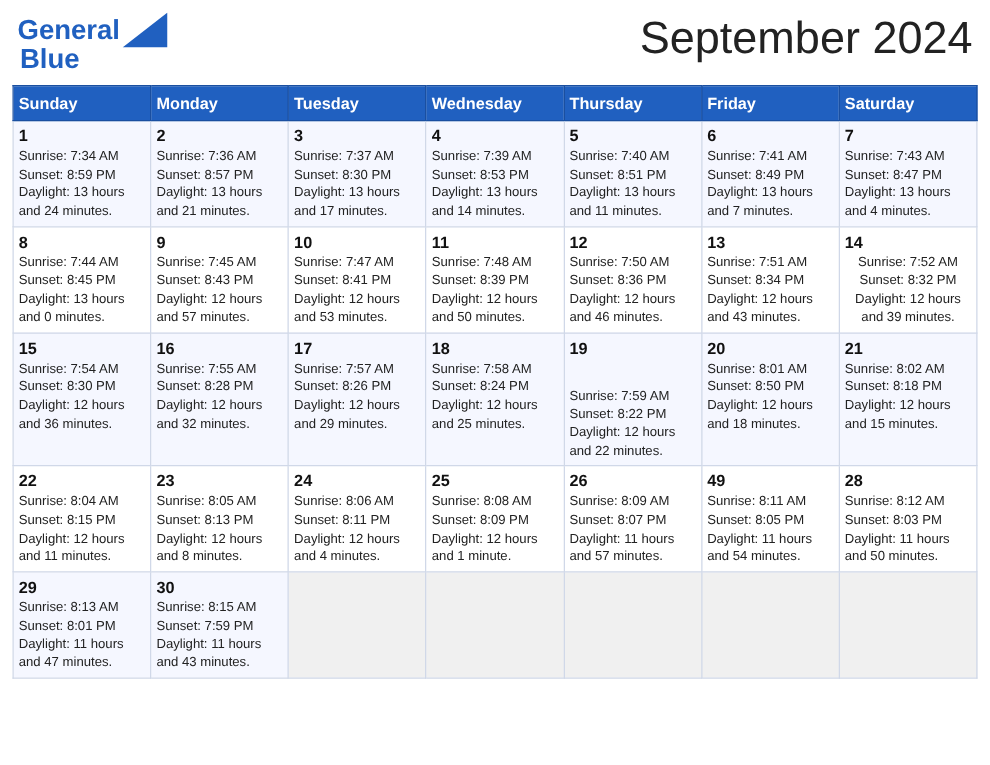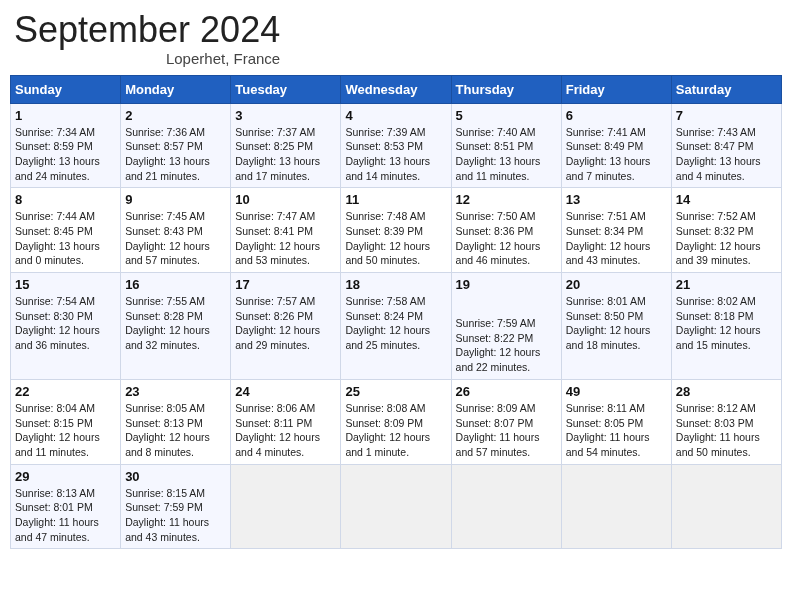--- a/index.html
+++ b/index.html
@@ -87,23 +87,33 @@
       line-height: 1.4;
     }
     .empty-cell {
       background: #f0f0f0 !important;
     }
   </style>
 </head>
 <body>
 
 <div class="header">
+  <div class="logo">
+    <div style="display:flex;align-items:center;">
+      <span class="logo-text">
+        <span class="blue">General</span>
+      </span>
+      <svg width="36" height="28" viewBox="0 0 36 28" style="margin-left:2px;">
+        <polygon points="0,28 36,0 36,28" fill="#2060c0"></polygon>
+      </svg>
+    </div>
+    <div style="font-size:22px;font-weight:bold;color:#2060c0;margin-top:-4px;padding-left:2px;">Blue</div>
+  </div>
   <div class="title-block">
     <div class="month-title">September 2024</div>
-    <div class="location">Loperhet, France</div>
   </div>
 </div>
 
 <table>
   <thead>
     <tr>
     <th>Sunday</th>
         <th>Monday</th>
         <th>Tuesday</th>
         <th>Wednesday</th>
@@ -124,21 +134,21 @@
         <td>
           <span class="day-num">2</span>
           <div class="day-detail" style="white-space: pre-line;">Sunrise: 7:36 AM
 Sunset: 8:57 PM
 Daylight: 13 hours
 and 21 minutes.</div>
         </td>
         <td>
           <span class="day-num">3</span>
           <div class="day-detail" style="white-space: pre-line;">Sunrise: 7:37 AM
-Sunset: 8:25 PM
+Sunset: 8:30 PM
 Daylight: 13 hours
 and 17 minutes.</div>
         </td>
         <td>
           <span class="day-num">4</span>
           <div class="day-detail" style="white-space: pre-line;">Sunrise: 7:39 AM
 Sunset: 8:53 PM
 Daylight: 13 hours
 and 14 minutes.</div>
         </td>
@@ -202,21 +212,21 @@
         </td>
         <td>
           <span class="day-num">13</span>
           <div class="day-detail" style="white-space: pre-line;">Sunrise: 7:51 AM
 Sunset: 8:34 PM
 Daylight: 12 hours
 and 43 minutes.</div>
         </td>
         <td>
           <span class="day-num">14</span>
-          <div class="day-detail" style="white-space: pre-line;">Sunrise: 7:52 AM
+          <div class="day-detail" style="white-space: pre-line; text-align: center;">Sunrise: 7:52 AM
 Sunset: 8:32 PM
 Daylight: 12 hours
 and 39 minutes.</div>
         </td>
       </tr>
       <tr>
         <td>
           <span class="day-num">15</span>
           <div class="day-detail" style="white-space: pre-line;">Sunrise: 7:54 AM
 Sunset: 8:30 PM

